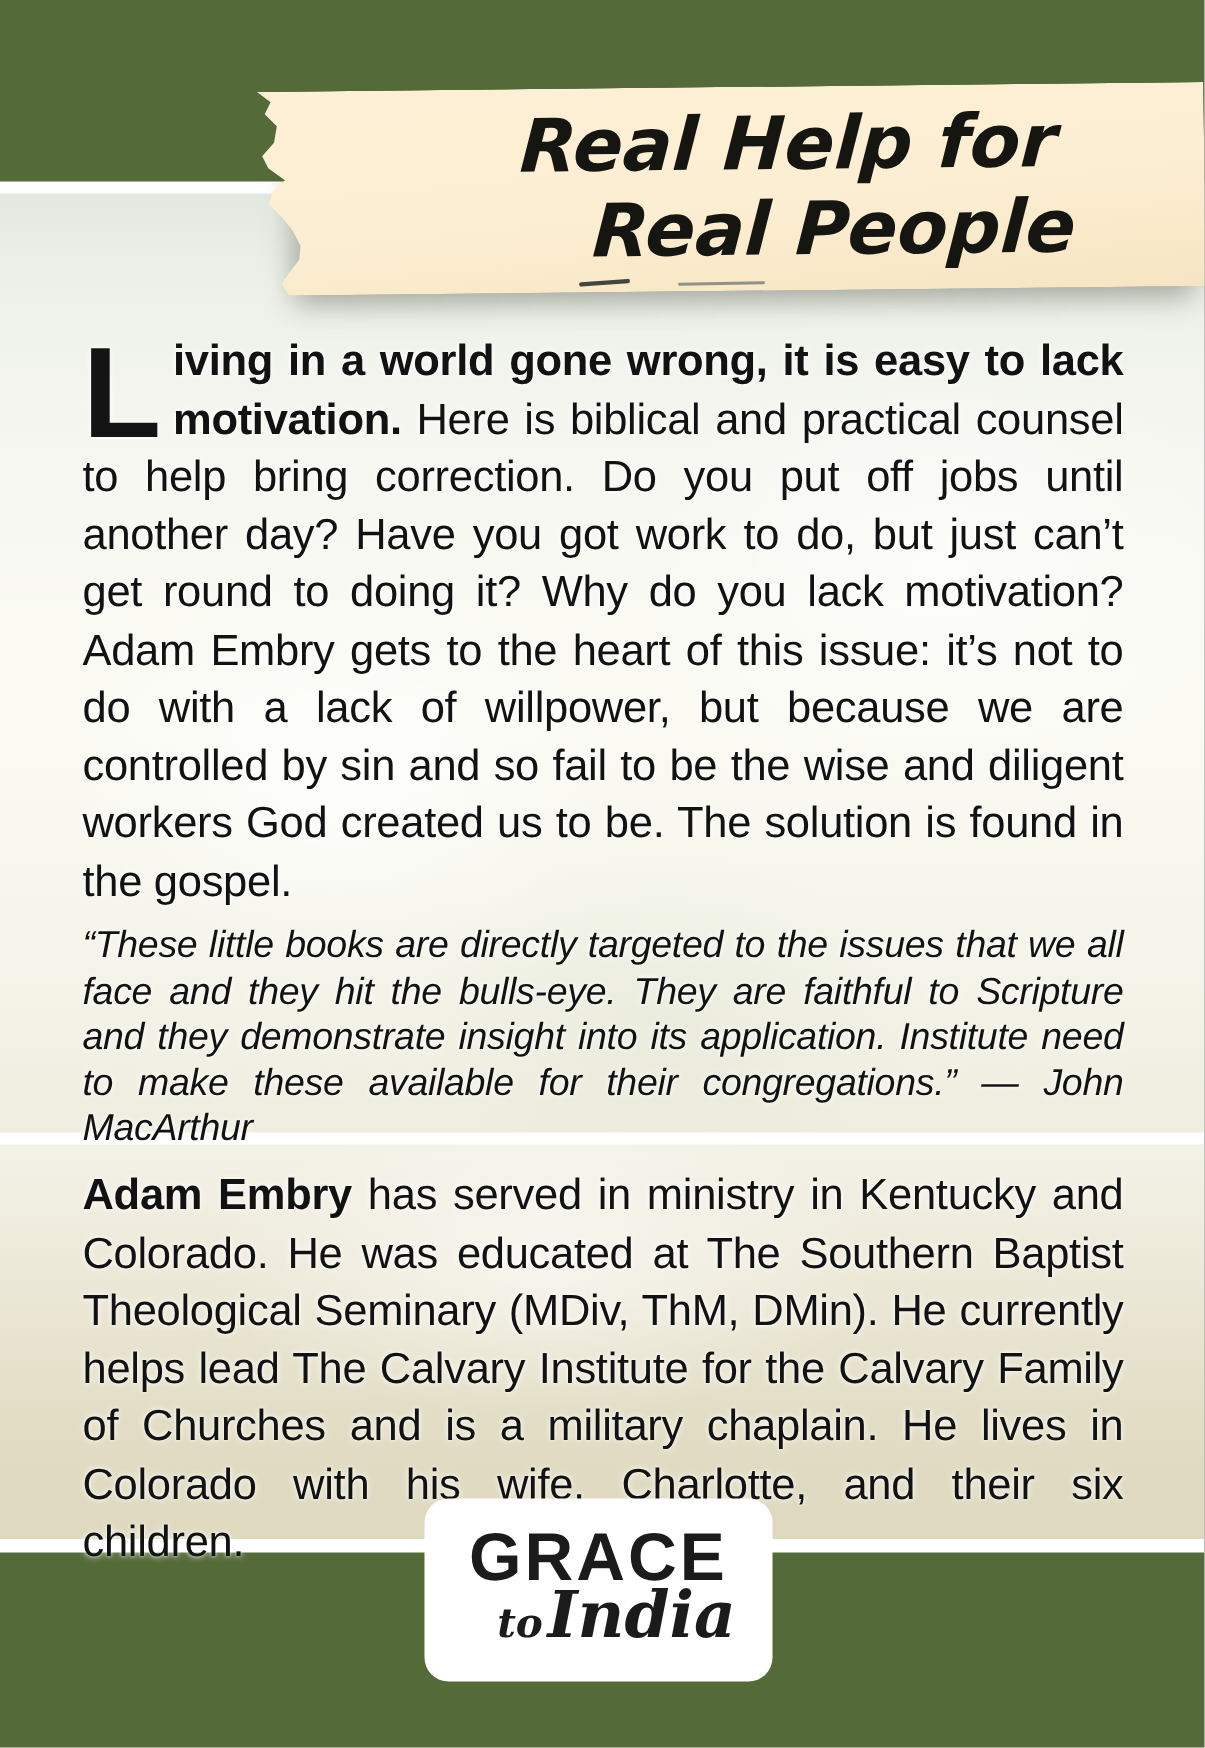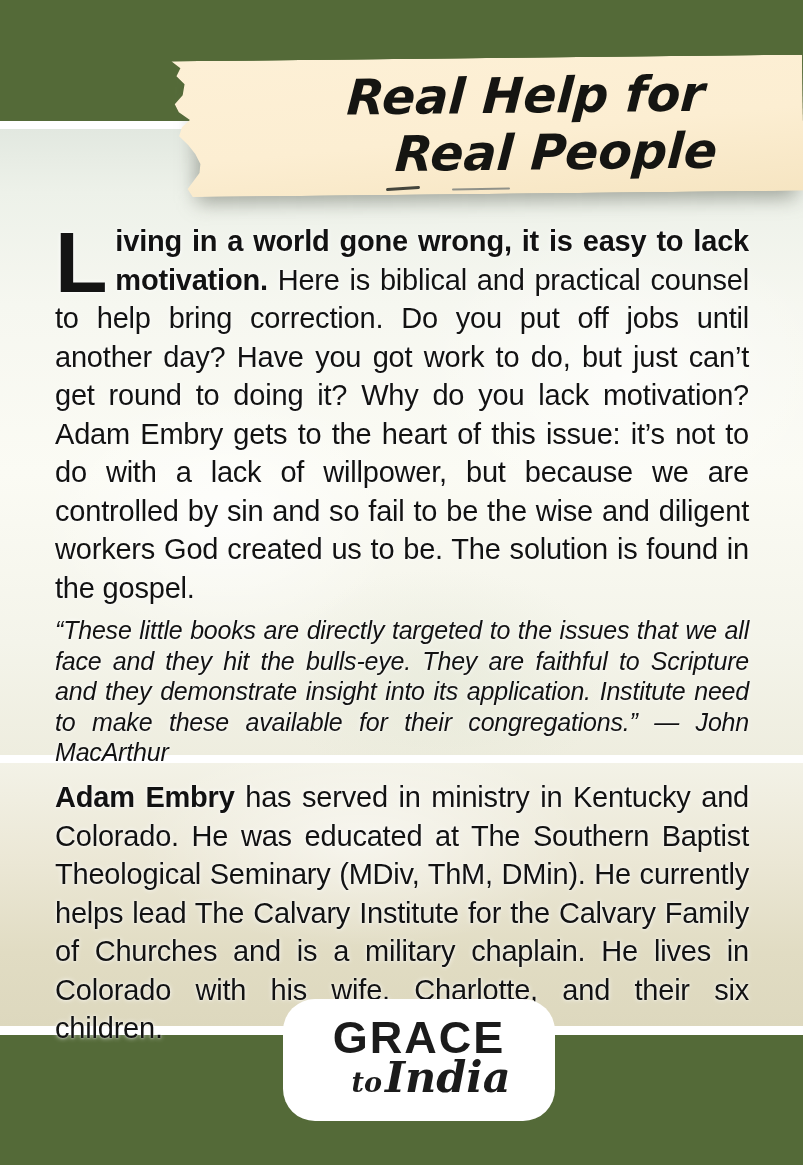--- a/index.html
+++ b/index.html
@@ -98,22 +98,22 @@
     float:left;
     font-size:86px;line-height:70px;
     font-weight:bold;
     margin:5px 8px 0 0;
     color:#141414;
   }
   .quote{top:615px;font-size:25px;line-height:30.5px;font-style:italic;letter-spacing:-0.2px;}
   .bio{top:778px;font-size:29px;line-height:38.5px;letter-spacing:-0.2px;}
   
   .logo{
-    position:absolute;left:283px;top:999px;width:272px;height:122px;
-    background:#ffffff;border-radius:32px;
+    position:absolute;left:283px;top:999px;width:232px;height:122px;
+    background:#ffffff;border-radius:16px;
     z-index:6;
     text-align:center;
     color:#1b1b1b;
   }
   .logo-grace{
     margin-top:16px;
     font-size:45px;line-height:45px;
     font-weight:bold;
     letter-spacing:2px;
   }

